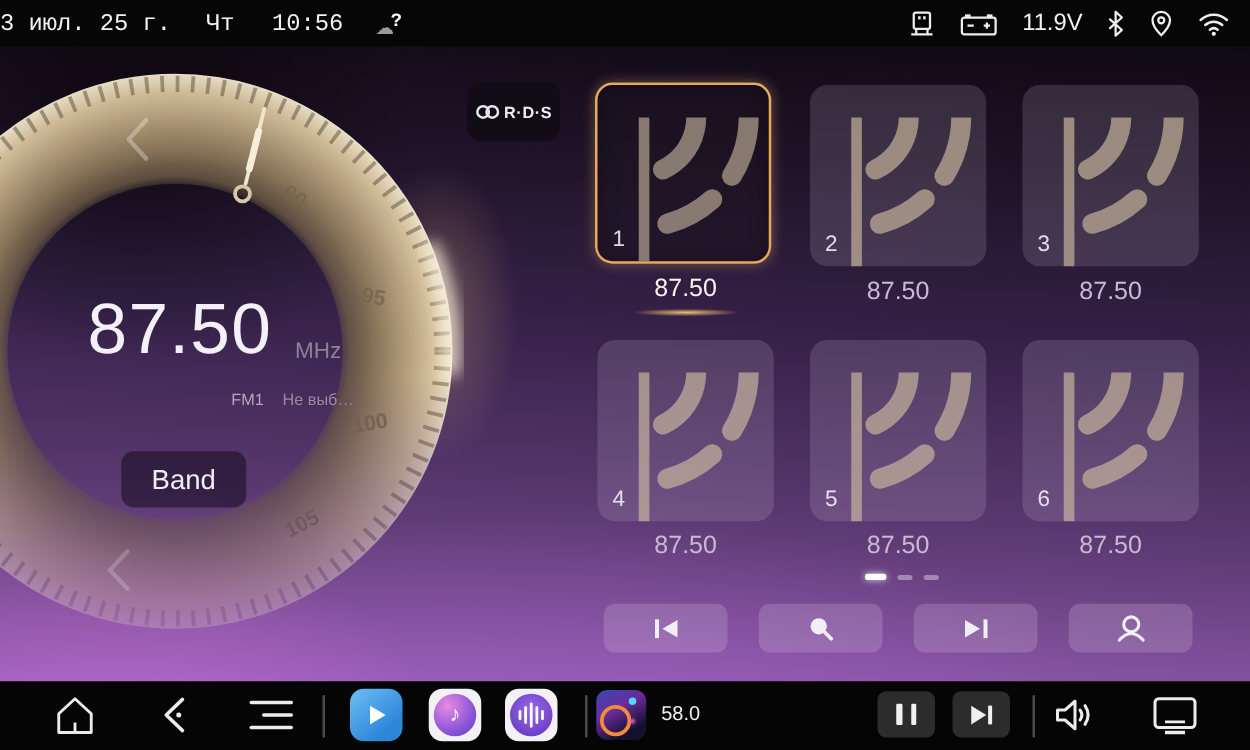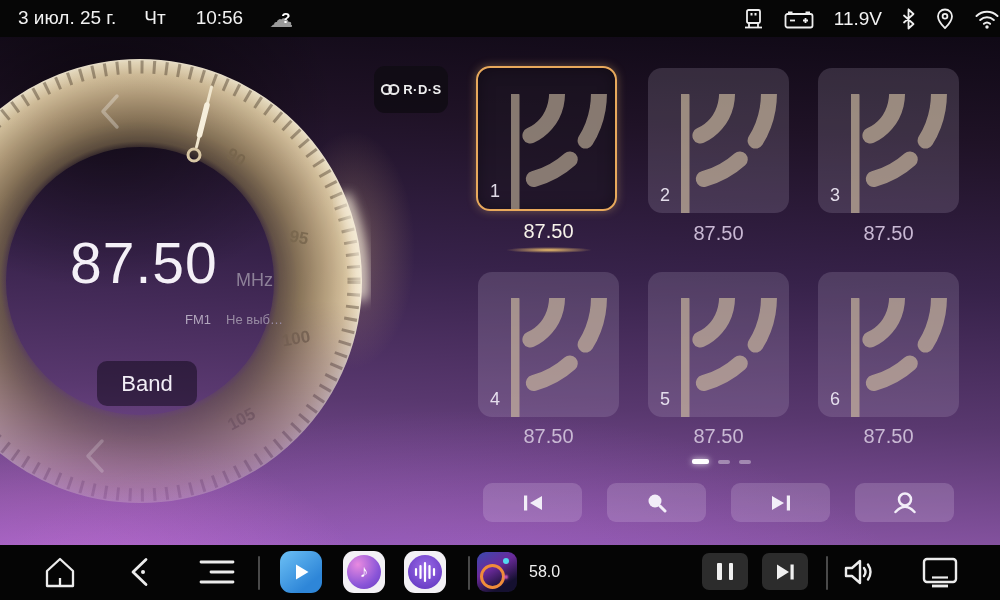--- a/index.html
+++ b/index.html
@@ -7,26 +7,26 @@
     font-family:"Liberation Sans",sans-serif;background:#0b0612;}
   .bg{position:absolute;inset:0;background:
     radial-gradient(90px 170px at 352px 250px, rgba(235,195,130,.30), rgba(235,195,130,0) 70%),
     radial-gradient(300px 240px at 110px 110px, rgba(0,0,0,.55), rgba(0,0,0,0) 75%),
     radial-gradient(420px 260px at 8% 102%, rgba(236,128,236,.45), rgba(236,128,236,0) 70%),
     radial-gradient(700px 340px at 45% 108%, rgba(190,110,230,.40), rgba(190,110,230,0) 70%),
     linear-gradient(183deg,#0e0814 4%,#1f1226 22%,#37224a 45%,#59386f 66%,#84529f 84%,#9f63cf 100%);}
   
   .statusbar{position:absolute;top:0;left:0;right:0;height:37px;background:#060606;
     display:flex;align-items:center;color:#f2f2f2;font-size:19px;z-index:30;}
-  .sb-left{display:flex;align-items:flex-start;padding-left:18px;}
+  .sb-left{display:flex;align-items:center;padding-left:0;font-family:Liberation Mono, monospace;}
   .sb-date{margin-right:28px;} .sb-wd{margin-right:30px;}
   .sb-weather{position:relative;margin-left:26px;width:30px;height:24px;}
   .sb-weather .cloud{position:absolute;left:0;top:-2px;font-size:24px;color:#9a9a9a;}
   .sb-weather .q{position:absolute;left:12px;top:2px;font-size:15px;font-weight:bold;color:#fff;}
-  .sb-right{margin-left:auto;display:flex;align-items:center;gap:19px;}
+  .sb-right{margin-left:auto;display:flex;align-items:center;gap:19px;padding-right:16px;}
   .sb-right svg{display:block;}
   .sb-volt{font-size:19px;}
   
   .dial{position:absolute;top:0;left:0;z-index:5;}
   .freq-main{position:absolute;left:70px;top:230px;font-size:57px;color:#f4f0f7;z-index:6;letter-spacing:1px;}
   .freq-unit{position:absolute;left:236px;top:270px;font-size:18px;color:#8d8198;z-index:6;}
   .band-row{position:absolute;left:185px;top:312px;font-size:13px;z-index:6;}
   .band-row .band{color:#b2a6bd;margin-right:15px;} .band-row .station{color:#988ba3;}
   .band-btn{position:absolute;left:97px;top:361px;width:100px;height:45px;border-radius:10px;
     background:rgba(17,10,26,.52);display:flex;align-items:center;justify-content:center;

